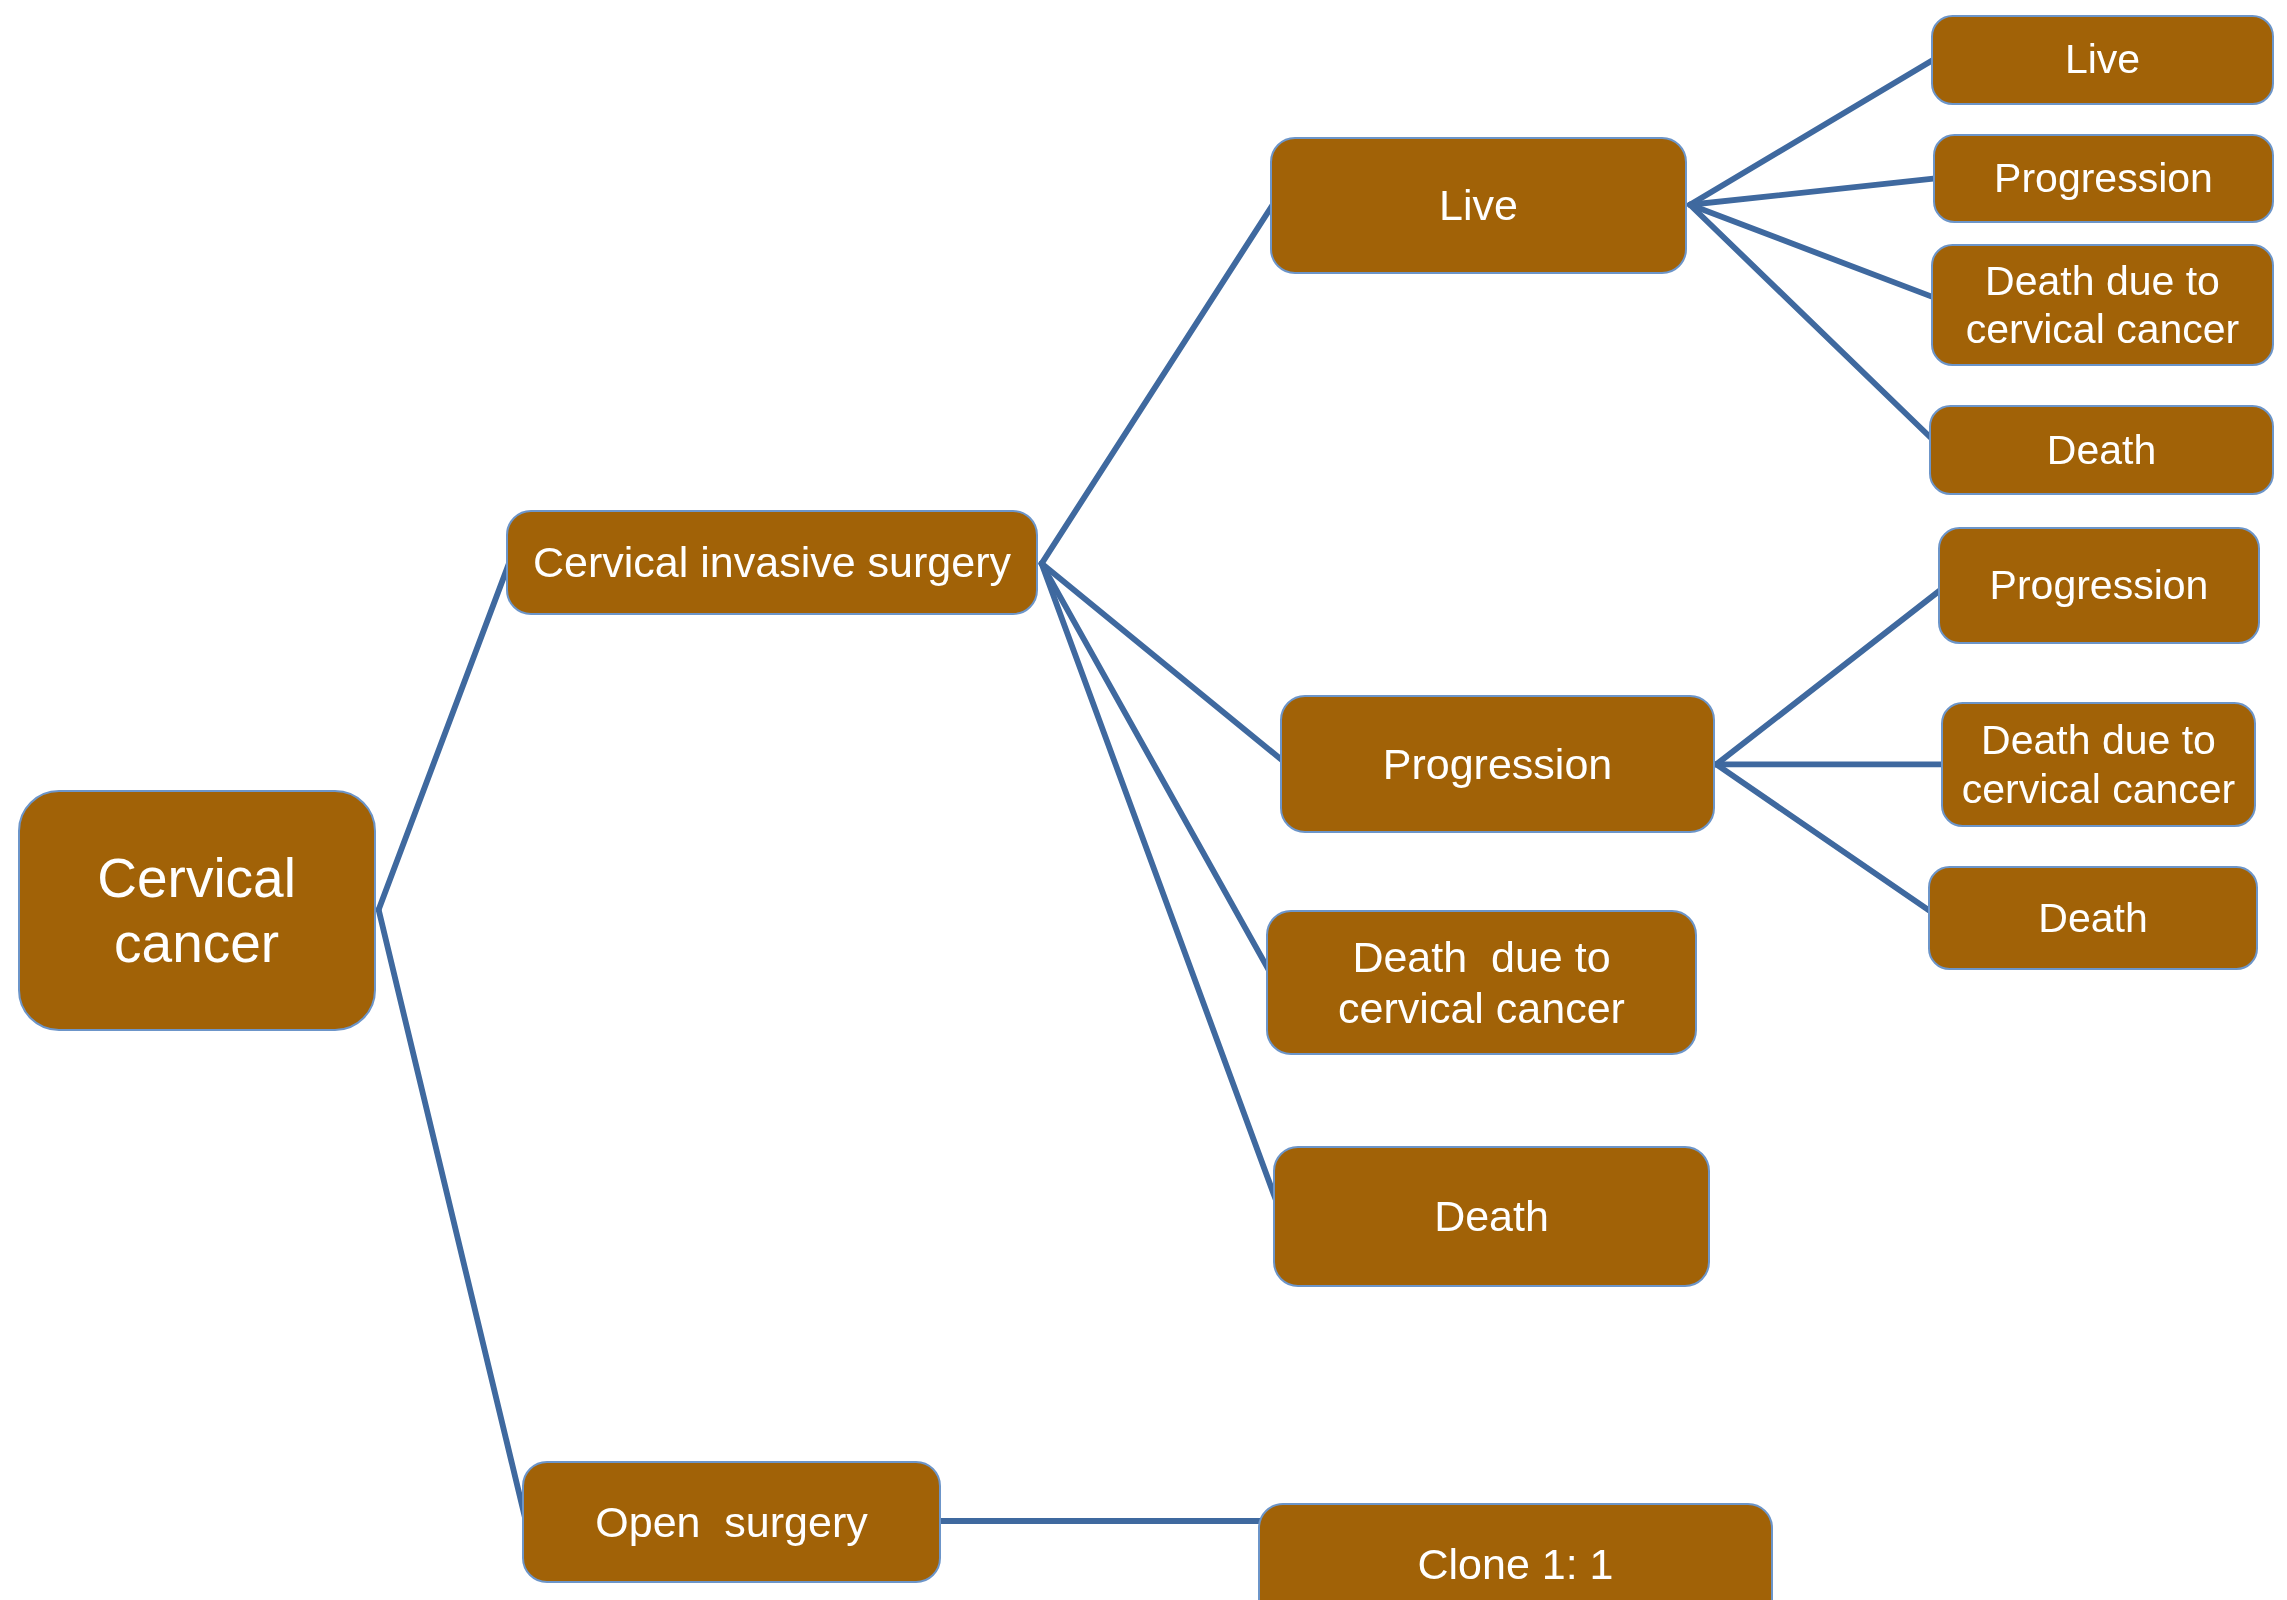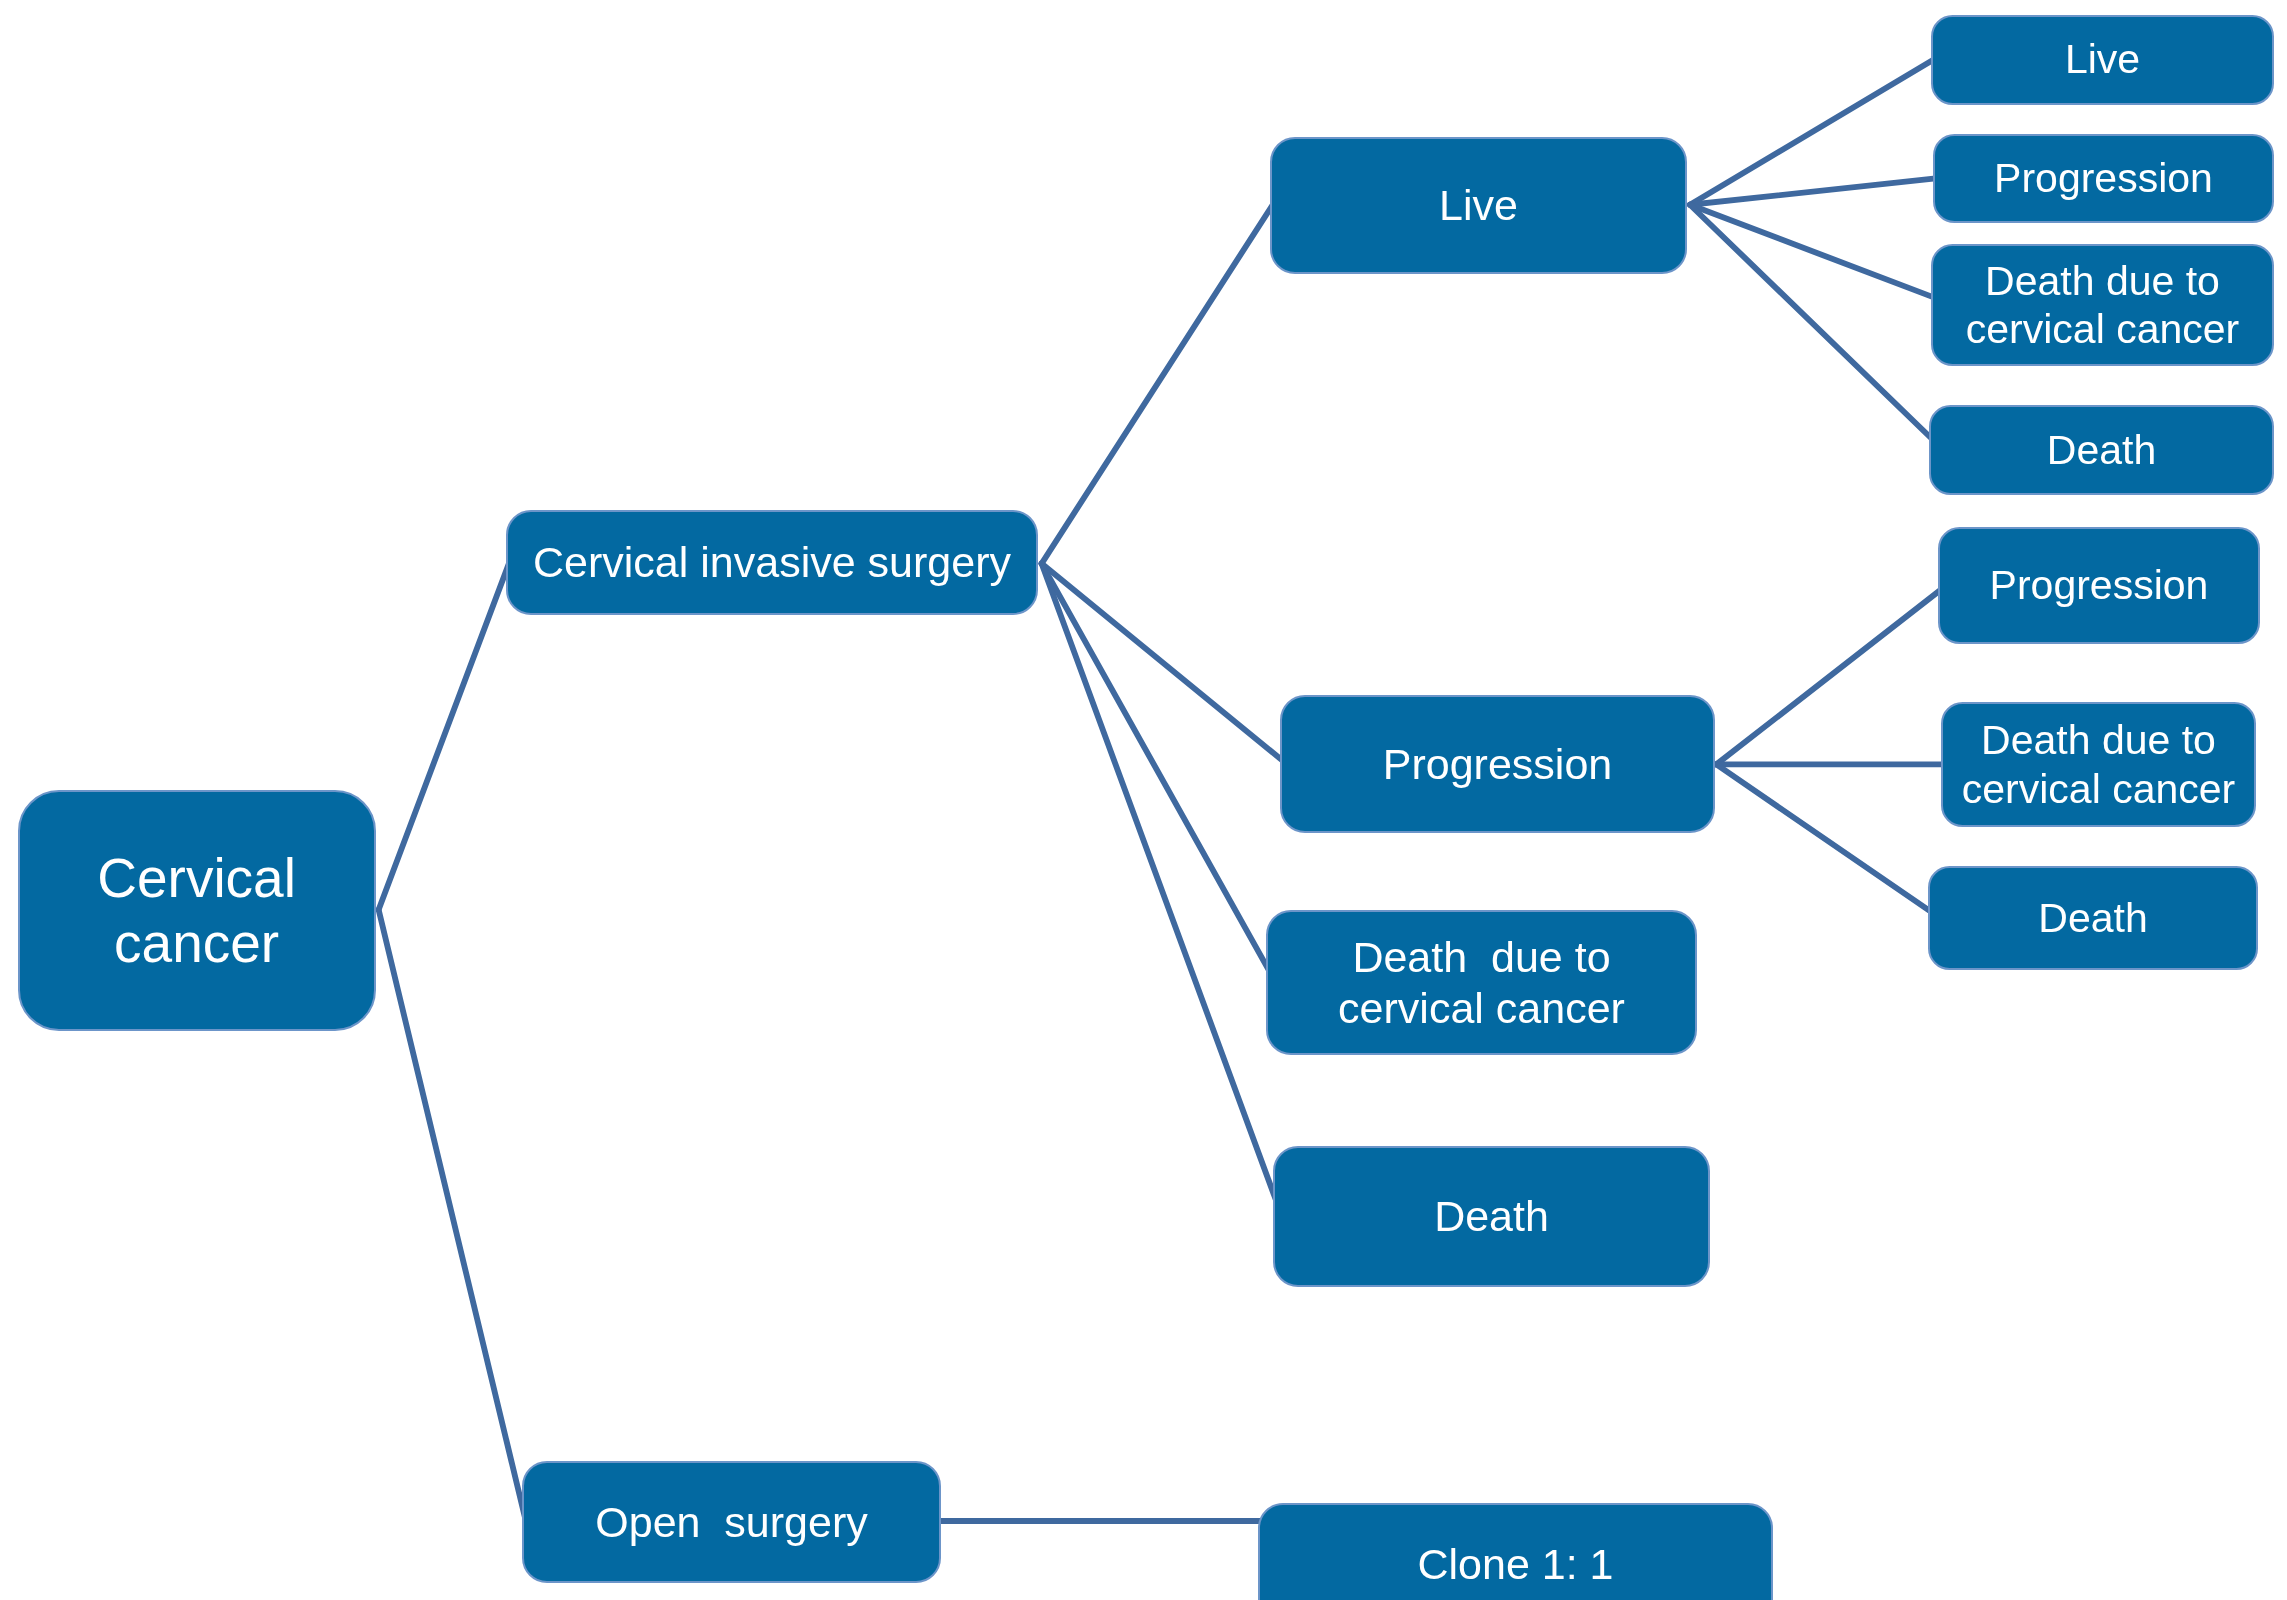--- a/index.html
+++ b/index.html
@@ -24,21 +24,21 @@
   }
   .edge {
     stroke: #3f699f;
     stroke-width: 6;
     stroke-linecap: round;
     fill: none;
   }
   .node {
     position: absolute;
     box-sizing: border-box;
-    background: #0369a1;
+    background: #a16207;
     border: 2px solid #6c95c9;
     color: #ffffff;
     display: flex;
     align-items: center;
     justify-content: center;
     text-align: center;
     white-space: pre-wrap;
     line-height: 1.18;
   }
   .node.root {

